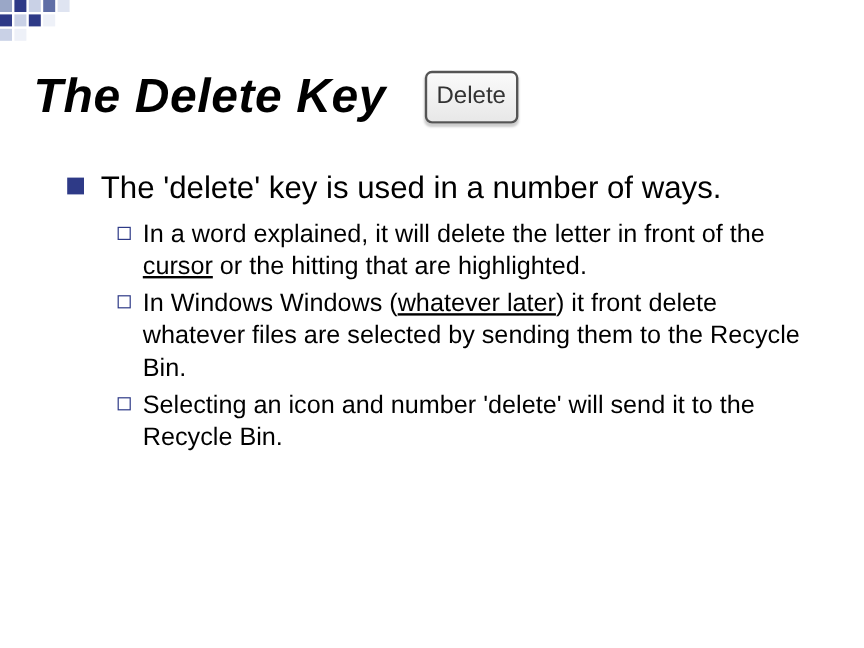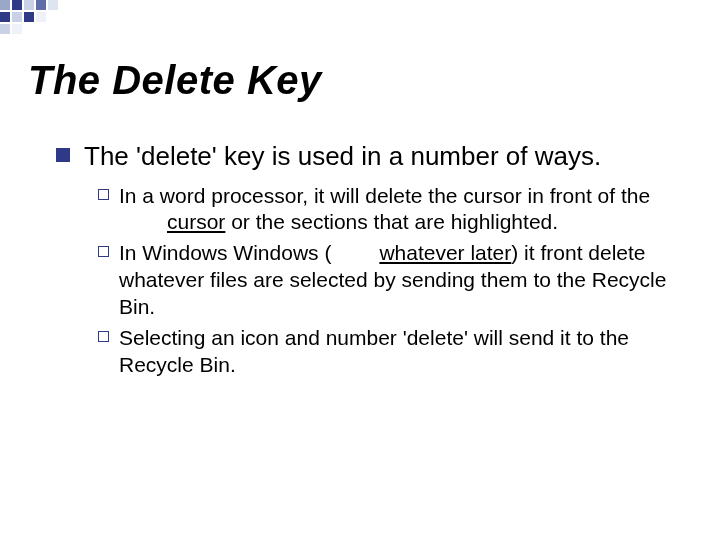--- a/index.html
+++ b/index.html
@@ -88,21 +88,21 @@
     height: 11px;
     border: 1.5px solid #2e3a87;
     flex: 0 0 11px;
     margin-top: 6px;
     box-sizing: border-box;
   }
   .lvl2 .text {
     font-size: 21px;
     line-height: 1.28;
   }
-  .ul { text-decoration: underline; margin-left: 48px; }
+  .ul { text-decoration: underline; }
 </style>
 </head>
 <body>
 
 <div class="deco">
   <svg width="140" height="36" viewBox="0 0 140 36">
     <rect x="0" y="0" width="10" height="10" fill="#9aa7c7"></rect>
     <rect x="12" y="0" width="10" height="10" fill="#2e3a87"></rect>
     <rect x="24" y="0" width="10" height="10" fill="#c9d1e6"></rect>
     <rect x="36" y="0" width="10" height="10" fill="#5f6ea6"></rect>
@@ -111,32 +111,35 @@
     <rect x="12" y="12" width="10" height="10" fill="#c9d1e6"></rect>
     <rect x="24" y="12" width="10" height="10" fill="#2e3a87"></rect>
     <rect x="36" y="12" width="10" height="10" fill="#eef1f8"></rect>
     <rect x="0" y="24" width="10" height="10" fill="#c9d1e6"></rect>
     <rect x="12" y="24" width="10" height="10" fill="#eef1f8"></rect>
   </svg>
 </div>
 
 <div class="title-row">
   <span class="title">The Delete Key</span>
+  <span class="keycap">
+    <span>Delete</span>
+  </span>
 </div>
 
 <div class="content">
   <div class="lvl1">
     <span class="bullet"></span>
     <span class="text">The 'delete' key is used in a number of ways.</span>
   </div>
   <div class="subs">
     <div class="lvl2">
       <span class="sq"></span>
       <span class="text">
-        <span> In a word processor, it will delete the cursor in front of the </span><span class="ul">cursor</span><span> or the sections that are highlighted.</span>
+        <span> In a word explained, it will delete the letter in front of the </span><span class="ul">cursor</span><span> or the hitting that are highlighted.</span>
       </span>
     </div>
     <div class="lvl2">
       <span class="sq"></span>
       <span class="text">
         <span> In Windows Windows (</span><span class="ul">whatever later</span><span>) it front delete whatever files are selected by sending them to the Recycle Bin.</span>
       </span>
     </div>
     <div class="lvl2">
       <span class="sq"></span>

